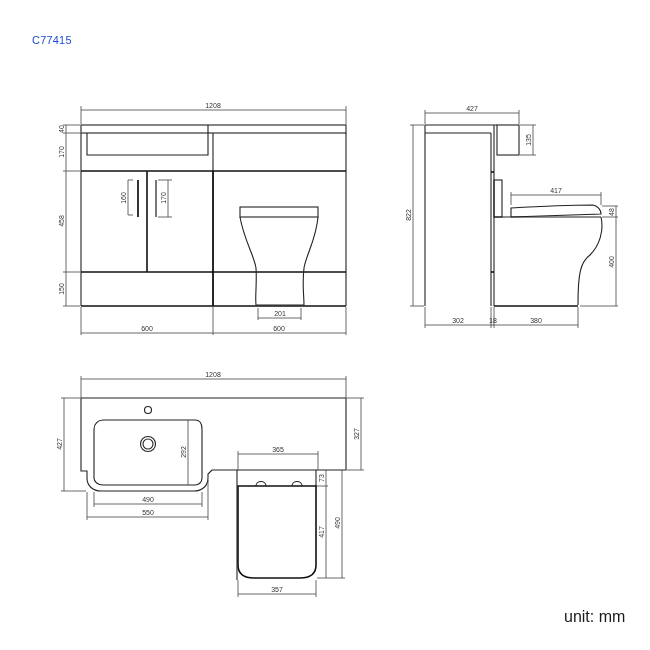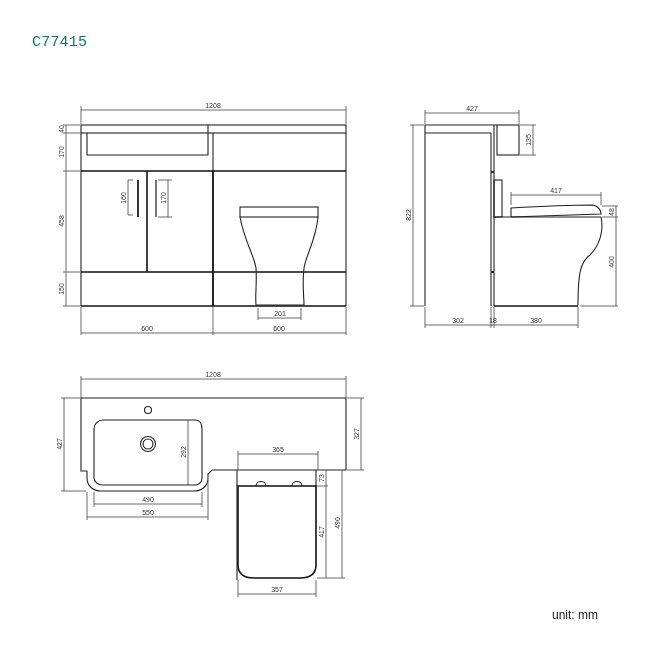--- a/index.html
+++ b/index.html
@@ -1,18 +1,18 @@
 <!DOCTYPE html>
 <html><head>
   <meta charset="utf-8">
   <style>
     html, body { margin: 0; padding: 0; background: #ffffff; }
     body { width: 650px; height: 650px; position: relative; overflow: hidden; font-family: "Liberation Sans", sans-serif; }
-    .code { position: absolute; left: 32px; top: 34px; font-size: 15px; color: #0f766e; letter-spacing: 0.2px; font-family: Liberation Mono, monospace; }
-    .unit { position: absolute; left: 552px; top: 608px; font-size: 12px; color: #1a1a1a; }
+    .code { position: absolute; left: 32px; top: 34px; font-size: 11px; color: #1d4ed8; letter-spacing: 0.2px; }
+    .unit { position: absolute; left: 564px; top: 608px; font-size: 16px; color: #1a1a1a; }
     svg { position: absolute; left: 0; top: 0; }
     .dim { stroke: #444; stroke-width: 0.8; fill: none; }
     .obj { stroke: #222; stroke-width: 1.1; fill: none; }
     .thk { stroke: #111; stroke-width: 1.6; fill: none; }
     .t { font-family: "Liberation Sans", sans-serif; font-size: 7px; fill: #333; text-anchor: middle; }
   </style>
 </head>
 <body>
 
 <div class="code">C77415</div>

